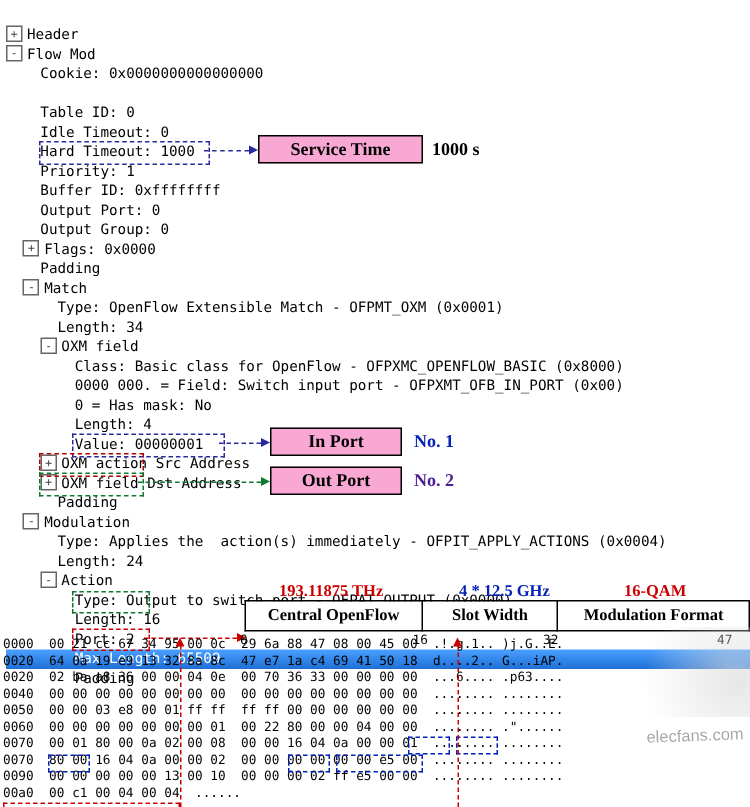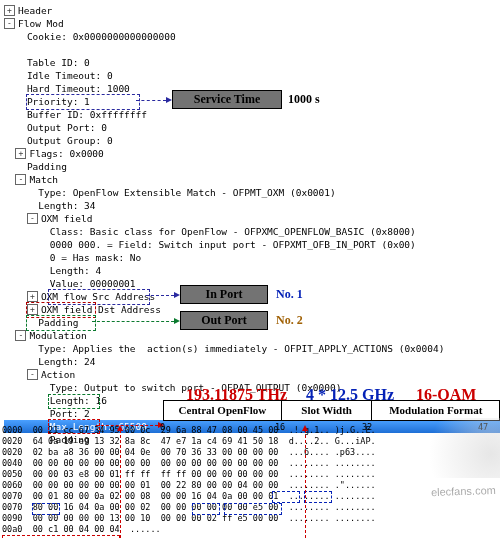--- a/index.html
+++ b/index.html
@@ -1,32 +1,32 @@
 <!DOCTYPE html>
 <html><head>
 <meta charset="utf-8">
 <style>
   html,body{margin:0;padding:0;background:#fff;font-family:"DejaVu Sans Mono","Courier New",monospace;font-size:9.5px;line-height:13px;color:#000;width:500px}
   .page{position:relative;width:500px;height:538px;overflow:hidden}
-  .tree{padding:4px 0 0 4px}
+  .tree{padding:17px 0 0 4px}
   .row{white-space:pre}
   .toggle{display:inline-block;width:9px;height:9px;border:1px solid #666;text-align:center;line-height:9px;font-size:8px;margin-right:3px;vertical-align:1px;color:#444}
   .ind{display:inline-block}
   .hlrow{background:linear-gradient(#4aa0ff,#1e6fd6);color:#fff}
   
   .dashbox{position:absolute;border:1px dashed #3a3a9c;padding:1px 2px;pointer-events:none}
   .blue{border-color:#2a2aa0}
   .green{border-color:#0b7a2f}
   .red{border-color:#c00}
   .dred{border-color:#b00000}
-  .lbl-box{position:absolute;border:1px solid #000;background:#737373;padding:2px 6px;font-family:"Times New Roman",serif;font-size:12px;font-weight:bold;text-align:center}
+  .lbl-box{position:absolute;border:1px solid #000;background:#f9a8d4;padding:2px 6px;font-family:"Times New Roman",serif;font-size:12px;font-weight:bold;text-align:center}
   .lbl-txt{position:absolute;font-family:"Times New Roman",serif;font-size:12px;font-weight:bold}
-  .lbl-small{font-size:16px}
+  .lbl-small{font-size:11px}
   .clr-blue{color:#0522b7}
-  .clr-green{color:#a16207}
+  .clr-green{color:#4c1d95}
   .clr-red{color:#c00}
   .arrow{position:absolute;border-top:1px dashed #666;height:0}
   .arrow.blue{border-color:#2a2aa0}
   .arrow.green{border-color:#0b7a2f}
   .arrow.red{border-color:#c00}
   .arrow-head{position:absolute;width:0;height:0;border-top:3px solid transparent;border-bottom:3px solid transparent}
   .ah-right.blue{border-left:6px solid #2a2aa0}
   .ah-right.green{border-left:6px solid #0b7a2f}
   .ah-right.red{border-left:6px solid #c00}
   
@@ -64,21 +64,21 @@
   <div class="row"><span class="ind">    </span><span>Padding</span></div>
   <div class="row"><span class="ind">  </span><span class="toggle">-</span><span>Match</span></div>
   <div class="row"><span class="ind">      </span><span>Type: OpenFlow Extensible Match - OFPMT_OXM (0x0001)</span></div>
   <div class="row"><span class="ind">      </span><span>Length: 34</span></div>
   <div class="row"><span class="ind">    </span><span class="toggle">-</span><span>OXM field</span></div>
   <div class="row"><span class="ind">        </span><span>Class: Basic class for OpenFlow - OFPXMC_OPENFLOW_BASIC (0x8000)</span></div>
   <div class="row"><span class="ind">        </span><span>0000 000. = Field: Switch input port - OFPXMT_OFB_IN_PORT (0x00)</span></div>
   <div class="row"><span class="ind">        </span><span>0 = Has mask: No</span></div>
   <div class="row"><span class="ind">        </span><span>Length: 4</span></div>
   <div class="row"><span class="ind">        </span><span>Value: 00000001</span></div>
-  <div class="row"><span class="ind">    </span><span class="toggle">+</span><span>OXM flow Src Address</span></div>
+  <div class="row"><span class="ind">    </span><span class="toggle">+</span><span>OXM action Src Address</span></div>
   <div class="row"><span class="ind">    </span><span class="toggle">+</span><span>OXM field Dst Address</span></div>
   <div class="row"><span class="ind">      </span><span>Padding</span></div>
   <div class="row"><span class="ind">  </span><span class="toggle">-</span><span>Modulation</span></div>
   <div class="row"><span class="ind">      </span><span>Type: Applies the  action(s) immediately - OFPIT_APPLY_ACTIONS (0x0004)</span></div>
   <div class="row"><span class="ind">      </span><span>Length: 24</span></div>
   <div class="row"><span class="ind">    </span><span class="toggle">-</span><span>Action</span></div>
   <div class="row"><span class="ind">        </span><span>Type: Output to switch port - OFPAT_OUTPUT (0x0000)</span></div>
   <div class="row"><span class="ind">        </span><span>Length: 16</span></div>
   <div class="row"><span class="ind">        </span><span>Port: 2</span></div>
   <div class="row hlrow"><span class="ind">        </span><span>Max Length: 65509</span></div>

